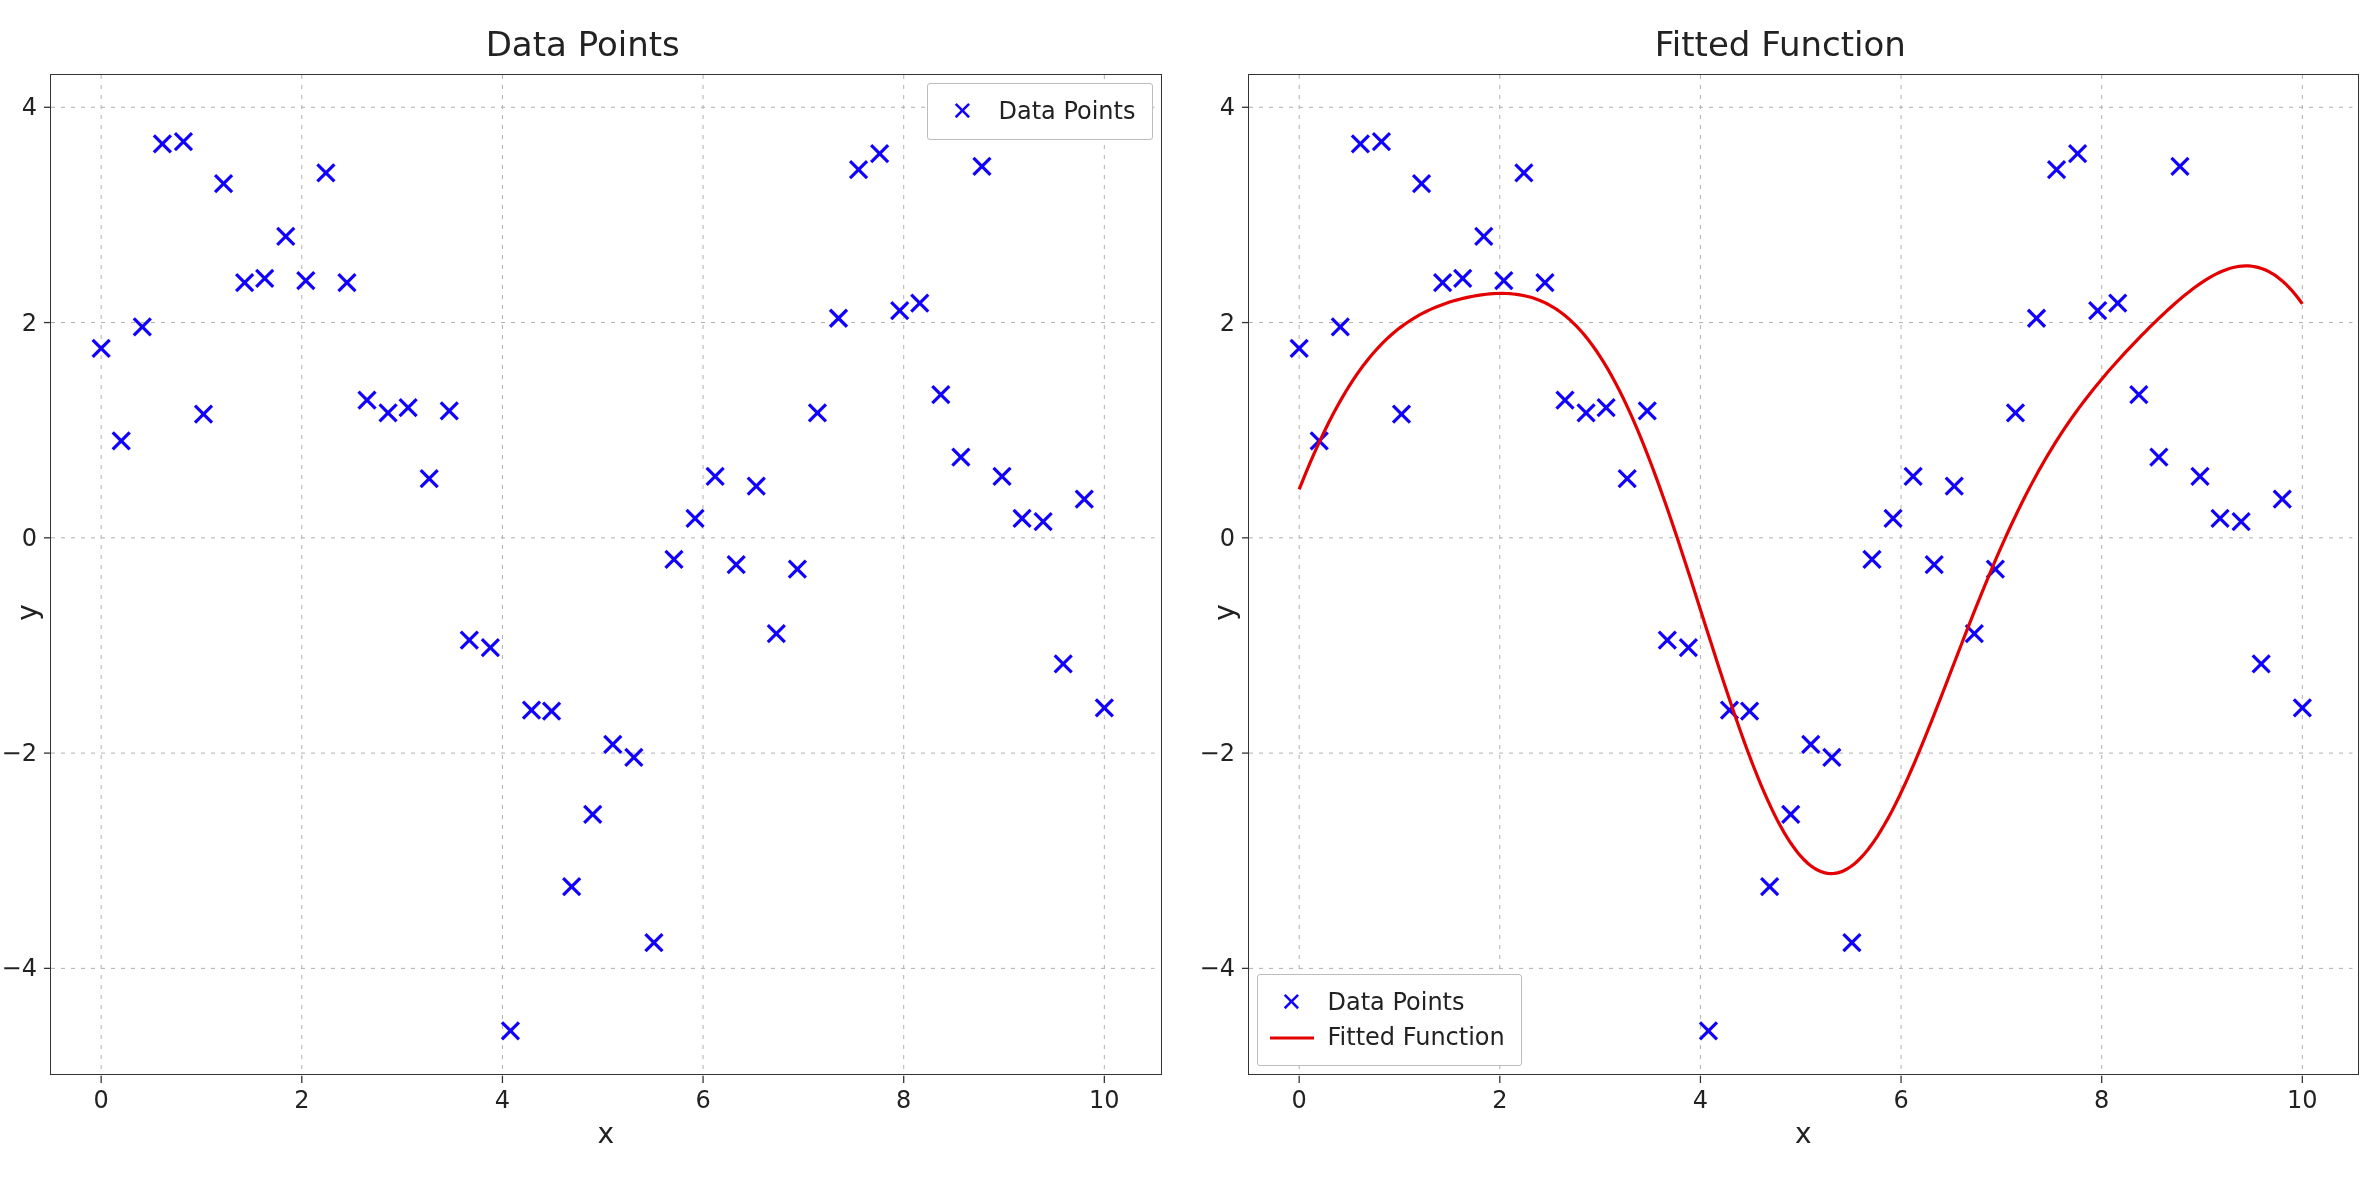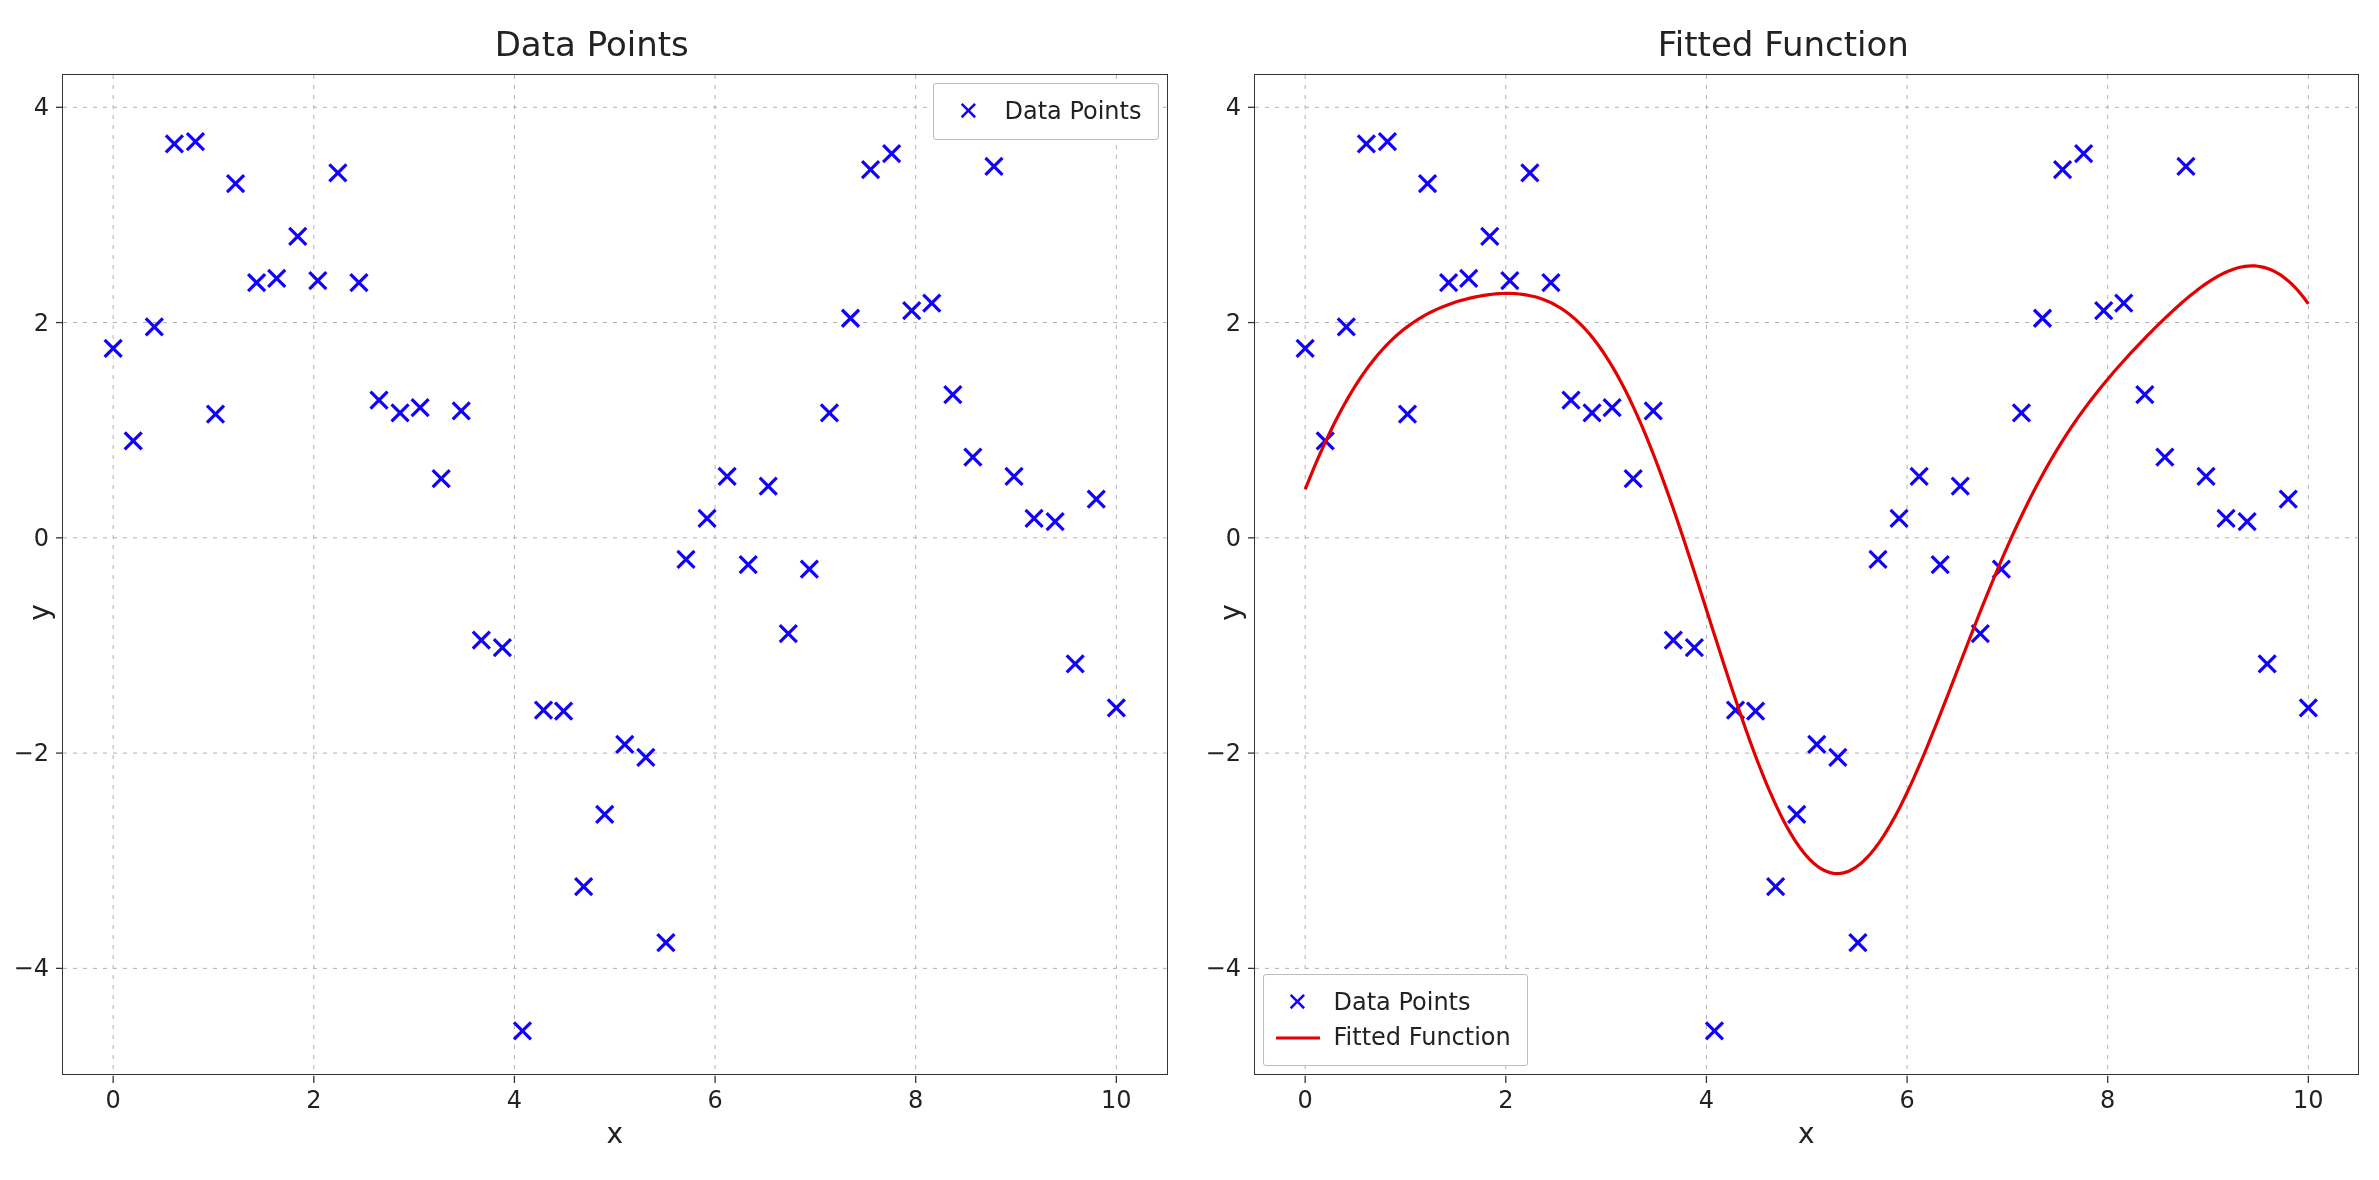--- a/index.html
+++ b/index.html
@@ -7,21 +7,21 @@
     padding: 0;
     background: #ffffff;
     font-family: "DejaVu Sans", "Helvetica Neue", Arial, sans-serif;
     color: #222;
   }
   .figure {
     width: 2379px;
     height: 1180px;
     position: relative;
     box-sizing: border-box;
-    padding: 20px 20px 30px 16px;
+    padding: 20px 20px 30px 4px;
     display: flex;
     flex-direction: row;
     gap: 40px;
   }
   .panel {
     flex: 1 1 0;
     display: flex;
     flex-direction: column;
   }
   .title {

